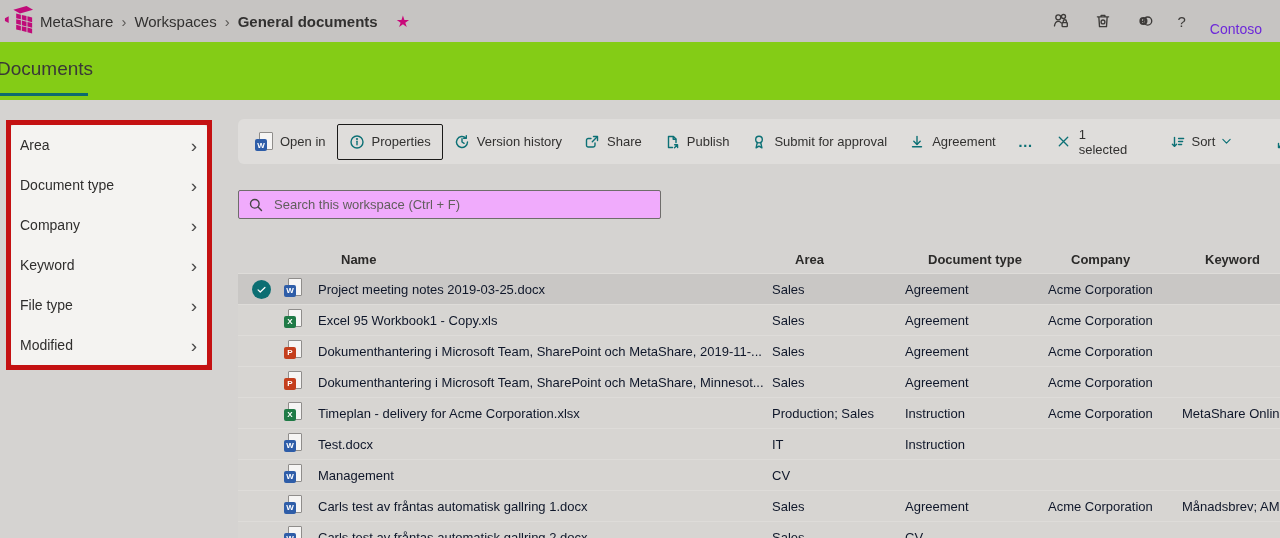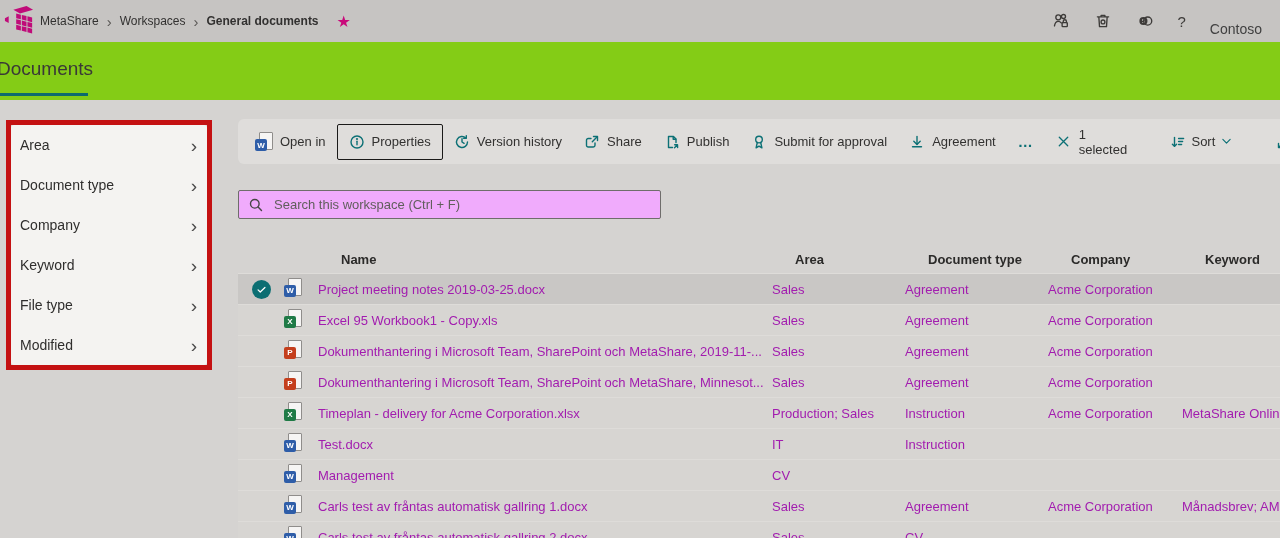--- a/index.html
+++ b/index.html
@@ -5,29 +5,29 @@
   html,body{margin:0;padding:0;background:#fff;}
   #screen{
     position:relative;width:1280px;height:538px;overflow:hidden;
     font-family:"Liberation Sans",sans-serif;color:#3b3a39;
     background:#d5d3d1;-webkit-font-smoothing:antialiased;
   }
   
   .topbar{position:absolute;left:0;top:0;width:1280px;height:42px;background:#c6c4c2;
     display:flex;align-items:center;}
   .logo{width:30px;height:32px;margin-left:4px;flex:0 0 auto;}
-  .crumb{font-size:12px;color:#323130;margin:4px 6px;cursor:default;}
+  .crumb{font-size:15px;color:#323130;margin:4px 6px;cursor:default;}
   .crumb.current{font-weight:bold;}
   .crumb-sep{font-size:15px;color:#5a5856;margin:0 2px;line-height:1;}
   .fav-star{color:#c9097a;font-size:16px;margin-left:12px;}
   .topbar-right{margin-left:auto;display:flex;align-items:center;gap:24px;margin-right:18px;}
   .tb-ic{width:18px;height:18px;display:inline-flex;align-items:center;justify-content:center;}
   .tb-ic svg{stroke:#3d3b39;fill:none;stroke-width:1.2;stroke-linecap:round;stroke-linejoin:round;}
   .help-q{font-size:15px;color:#3d3b39;}
-  .tenant{font-size:14px;color:#404040;margin-top:16px;}
+  .tenant{font-size:14px;color:#6d28d9;margin-top:16px;}
   
   .pagehead{position:absolute;left:0;top:42px;width:1280px;height:58px;background:#84cc16;}
   .page-title{position:absolute;left:-3px;top:16px;font-size:19px;color:#3a3937;}
   .title-underline{position:absolute;left:0;top:51px;width:88px;height:3px;background:#0c6a6e;}
   
   .sidebar-card{position:absolute;left:11px;top:125px;width:196px;height:240px;
     background:#f4f3f1;border-radius:3px;}
   .filter-item{height:40px;display:flex;align-items:center;justify-content:space-between;
     padding:0 10px 0 9px;cursor:pointer;}
   .filter-label{font-size:14px;color:#2f2e2d;}
@@ -61,21 +61,21 @@
   .searchbox input{flex:1;border:none;background:transparent;outline:none;font-size:13px;
     color:#3b3a39;font-family:"Liberation Sans",sans-serif;}
   .searchbox input::placeholder{color:#605e5c;opacity:1;}
   
   .grid-cols{display:grid;grid-template-columns:46px 34px 454px 133px 143px 134px 1fr;align-items:center;}
   .thead{position:absolute;left:238px;top:246px;width:1042px;height:27px;}
   .th{font-size:13px;font-weight:bold;color:#2b2a29;cursor:pointer;white-space:nowrap;margin-left:23px;}
   .tbody{position:absolute;left:238px;top:273px;width:1042px;}
   .trow{height:30px;border-top:1px solid #dedcd9;background:#d7d5d2;cursor:pointer;}
   .trow.selected{background:#c9c7c5;}
-  .cell{font-size:13px;color:#a21caf;white-space:nowrap;overflow:hidden;padding-right:10px;}
+  .cell{font-size:13px;color:#0f172a;white-space:nowrap;overflow:hidden;padding-right:10px;}
   .cell-check{display:flex;justify-content:center;}
   .check{width:19px;height:19px;border-radius:50%;background:#0c6e72;display:flex;
     align-items:center;justify-content:center;}
   .check svg{stroke:#fff;fill:none;stroke-width:1.8;stroke-linecap:round;stroke-linejoin:round;}
 </style>
 </head>
 <body>
 
 <div id="screen">
 

